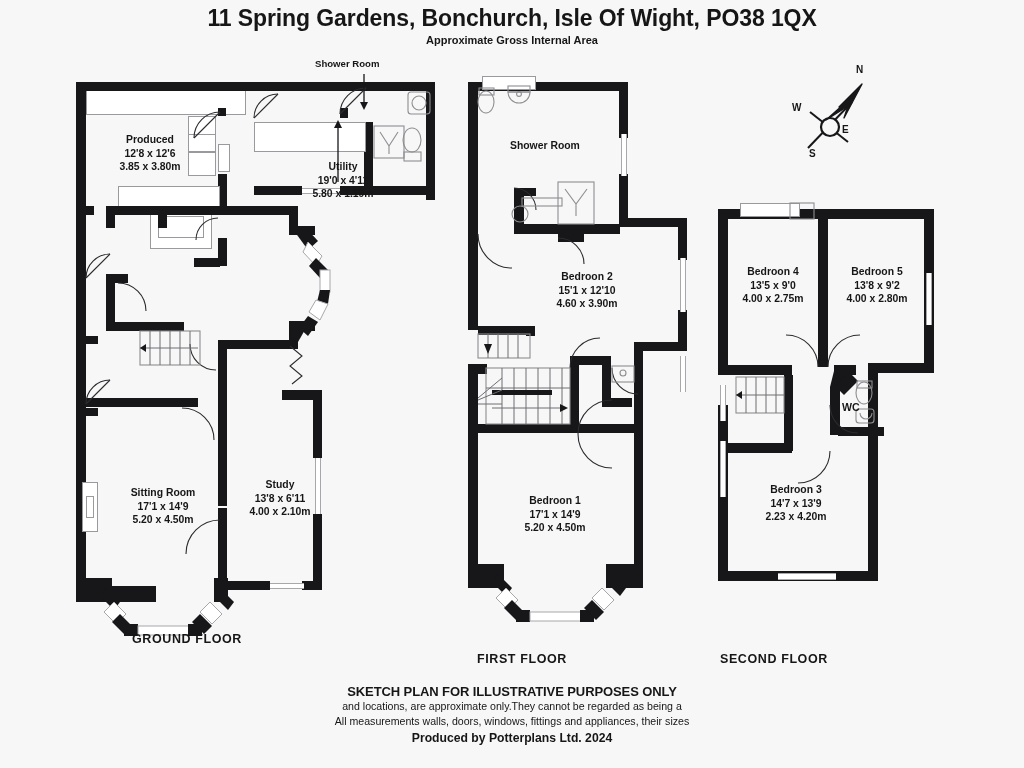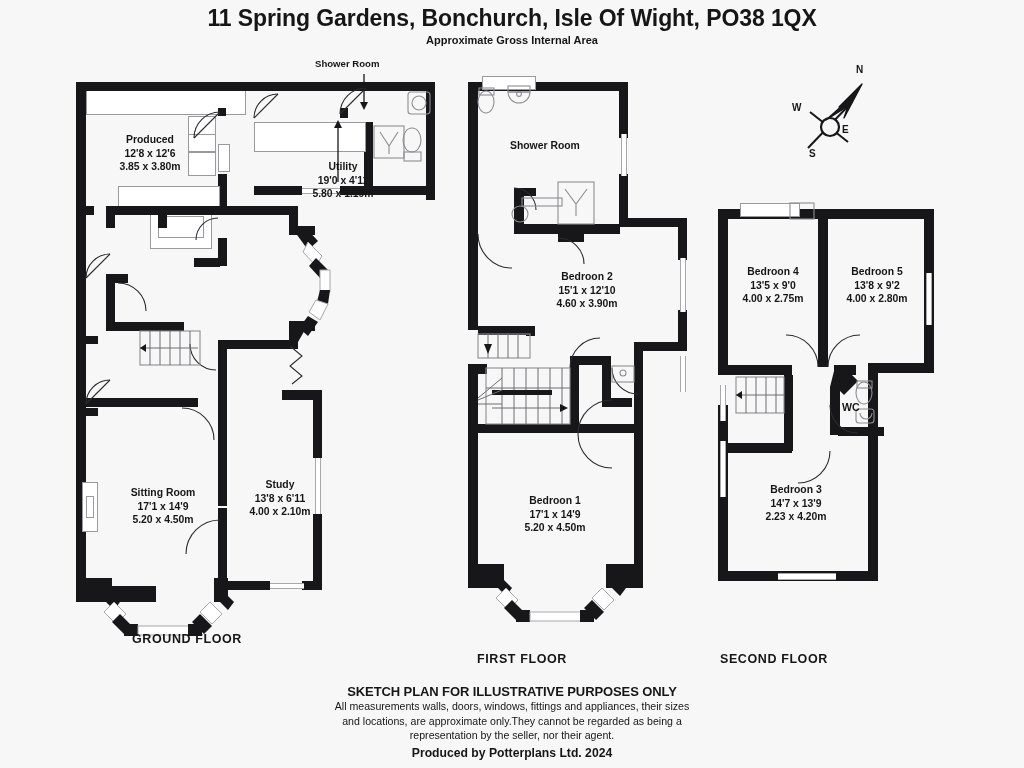--- a/index.html
+++ b/index.html
@@ -427,19 +427,18 @@
       <div class="nm">Bedroon 3</div>
       <div class="dm">14'7 x 13'9</div>
       <div class="dm">2.23 x 4.20m</div>
     </div>
   </div>
 
   <div class="floorlabel" style="left:720px;top:652px;">SECOND FLOOR</div>
 
   <div class="discl">
     <div class="d-head">SKETCH PLAN FOR ILLUSTRATIVE PURPOSES ONLY</div>
+    <div class="d-line">and locations, are approximate only.They cannot be regarded as being a</div>
     <div class="d-line">All measurements walls, doors, windows, fittings and appliances, their sizes</div>
-    <div class="d-line">and locations, are approximate only.They cannot be regarded as being a</div>
-    <div class="d-line">representation by the seller, nor their agent.</div>
     <div class="d-prod">Produced by Potterplans Ltd. 2024</div>
   </div>
 
 </div>
 
 </body></html>

